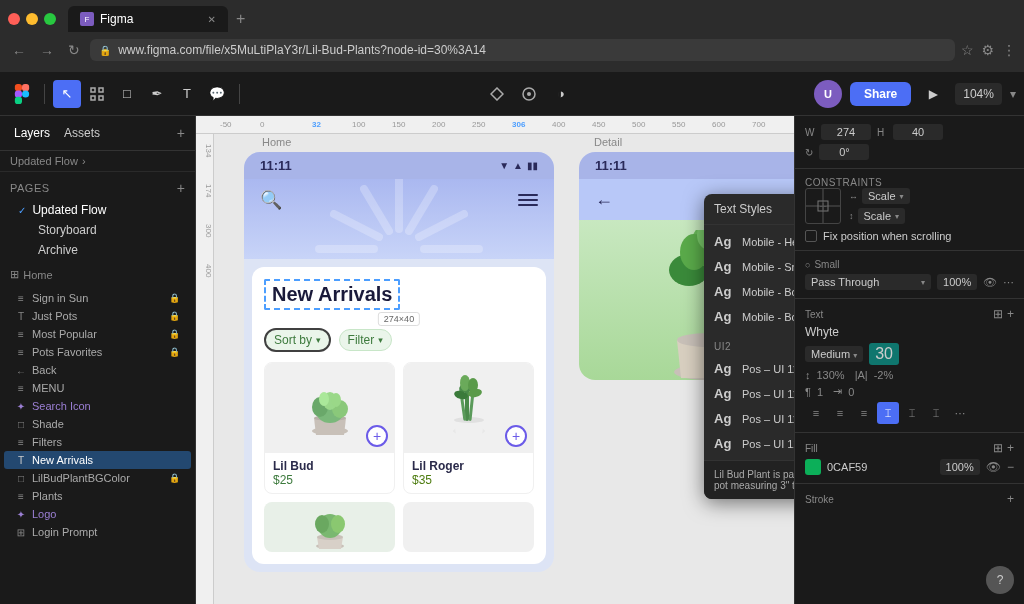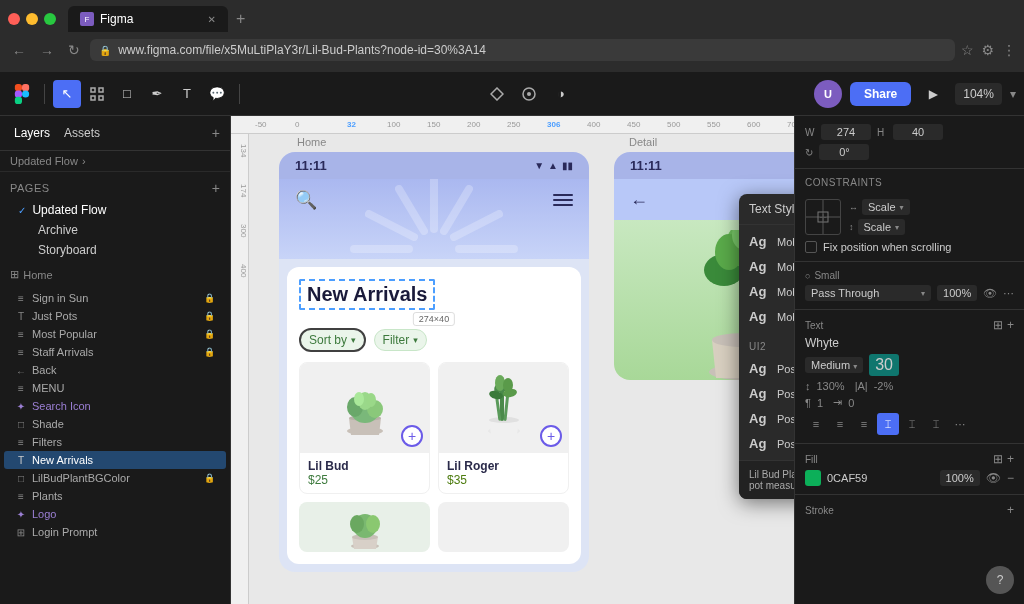--- a/index.html
+++ b/index.html
@@ -36,21 +36,21 @@
     .toolbar-right { display: flex; align-items: center; gap: 8px; margin-left: auto; }
     .share-btn { background: #4c6ef5; color: white; border-radius: 6px; padding: 5px 14px; font-size: 12px; font-weight: 600; cursor: pointer; }
     .zoom-indicator { color: #ccc; font-size: 12px; padding: 4px 8px; background: #2a2a2a; border-radius: 4px; }
     .avatar { width: 28px; height: 28px; border-radius: 50%; background: #7c5cbf; display: flex; align-items: center; justify-content: center; color: white; font-size: 11px; font-weight: bold; }
     .play-btn { width: 28px; height: 28px; display: flex; align-items: center; justify-content: center; color: #ccc; font-size: 12px; cursor: pointer; }
 
     
     .main-layout { display: flex; height: calc(604px - 72px - 44px); }
 
     
-    .left-sidebar { width: 231px; background: #1a1a1a; border-right: 1px solid #333; display: flex; flex-direction: column; overflow: hidden; }
+    .left-sidebar { width: 196px; background: #1a1a1a; border-right: 1px solid #333; display: flex; flex-direction: column; overflow: hidden; }
     .sidebar-header { padding: 8px 10px; display: flex; align-items: center; gap: 6px; border-bottom: 1px solid #333; }
     .sidebar-tab { color: #ccc; font-size: 12px; font-weight: 500; cursor: pointer; padding: 2px 4px; }
     .sidebar-tab.active { color: #fff; }
     .sidebar-breadcrumb { padding: 4px 10px; font-size: 11px; color: #888; border-bottom: 1px solid #2a2a2a; display: flex; align-items: center; gap: 4px; }
     .sidebar-section { padding: 8px 10px 4px; }
     .page-item { display: flex; align-items: center; gap: 6px; padding: 3px 8px; border-radius: 4px; cursor: pointer; color: #ccc; font-size: 12px; }
     .page-item.active { color: #fff; }
     .page-item-check { color: #4c9eff; font-size: 10px; }
     .layer-list { flex: 1; overflow-y: auto; padding: 4px 0; }
     .layer-item { display: flex; align-items: center; gap: 4px; padding: 3px 10px; cursor: pointer; color: #aaa; font-size: 11px; border-radius: 3px; margin: 0 4px; }
@@ -185,25 +185,25 @@
       <div style="display:flex;align-items:center;justify-content:space-between;margin-bottom:4px;">
         <span style="font-size:11px;color:#888;text-transform:uppercase;letter-spacing:0.5px;">Pages</span>
         <span style="color:#888;font-size:14px;">+</span>
       </div>
       <div class="page-item active">
         <span class="page-item-check">✓</span>
         <span>Updated Flow</span>
       </div>
       <div class="page-item">
         <span class="layer-spacer"></span>
-        <span>Archive</span>
+        <span>Storyboard</span>
       </div>
       <div class="page-item">
         <span class="layer-spacer"></span>
-        <span>Storyboard</span>
+        <span>Archive</span>
       </div>
     </div>
 
     <div style="padding:4px 10px;display:flex;align-items:center;gap:4px;font-size:11px;color:#888;">
       <span>⊞</span>
       <span>Home</span>
     </div>
 
     <div class="layer-list">
       <div class="layer-item">
@@ -216,21 +216,21 @@
         <span>Just Pots</span>
         <span class="layer-lock">🔒</span>
       </div>
       <div class="layer-item">
         <span class="layer-icon">≡</span>
         <span>Most Popular</span>
         <span class="layer-lock">🔒</span>
       </div>
       <div class="layer-item">
         <span class="layer-icon">≡</span>
-        <span>Staff Arrivals</span>
+        <span>Pots Favorites</span>
         <span class="layer-lock">🔒</span>
       </div>
       <div class="layer-item">
         <span class="layer-icon">←</span>
         <span>Back</span>
       </div>
       <div class="layer-item">
         <span class="layer-icon">≡</span>
         <span>MENU</span>
       </div>
@@ -517,21 +517,21 @@
         <span style="font-size:10px;color:#888;width:10px;">H</span>
         <div style="font-size:11px;color:#ccc;background:#2a2a2a;border-radius:3px;padding:2px 6px;min-width:50px;text-align:center;">40</div>
       </div>
       <div style="display:flex;align-items:center;gap:6px;">
         <span style="font-size:10px;color:#888;">↻</span>
         <div style="font-size:11px;color:#ccc;background:#2a2a2a;border-radius:3px;padding:2px 6px;min-width:50px;text-align:center;">0°</div>
       </div>
     </div>
 
     <div style="padding:8px 10px;border-bottom:1px solid #333;">
-      <div style="font-size:10px;color:#888;text-transform:uppercase;letter-spacing:0.5px;margin-bottom:11px;">Constraints</div>
+      <div style="font-size:10px;color:#888;text-transform:uppercase;letter-spacing:0.5px;margin-bottom:0;">Constraints</div>
       <div style="display:flex;align-items:flex-start;gap:8px;">
         <div style="width:36px;height:36px;border:1px solid #444;border-radius:3px;position:relative;flex-shrink:0;">
           <div style="position:absolute;top:50%;left:50%;transform:translate(-50%,-50%);font-size:14px;color:#555;">+</div>
           <div style="position:absolute;top:0;left:0;right:0;bottom:0;display:flex;align-items:center;justify-content:center;">
             <svg width="34" height="34" viewBox="0 0 34 34">
               <line x1="17" y1="0" x2="17" y2="34" stroke="#555" stroke-width="1"></line>
               <line x1="0" y1="17" x2="34" y2="17" stroke="#555" stroke-width="1"></line>
               <rect x="12" y="12" width="10" height="10" fill="none" stroke="#777" stroke-width="1"></rect>
             </svg>
           </div>

